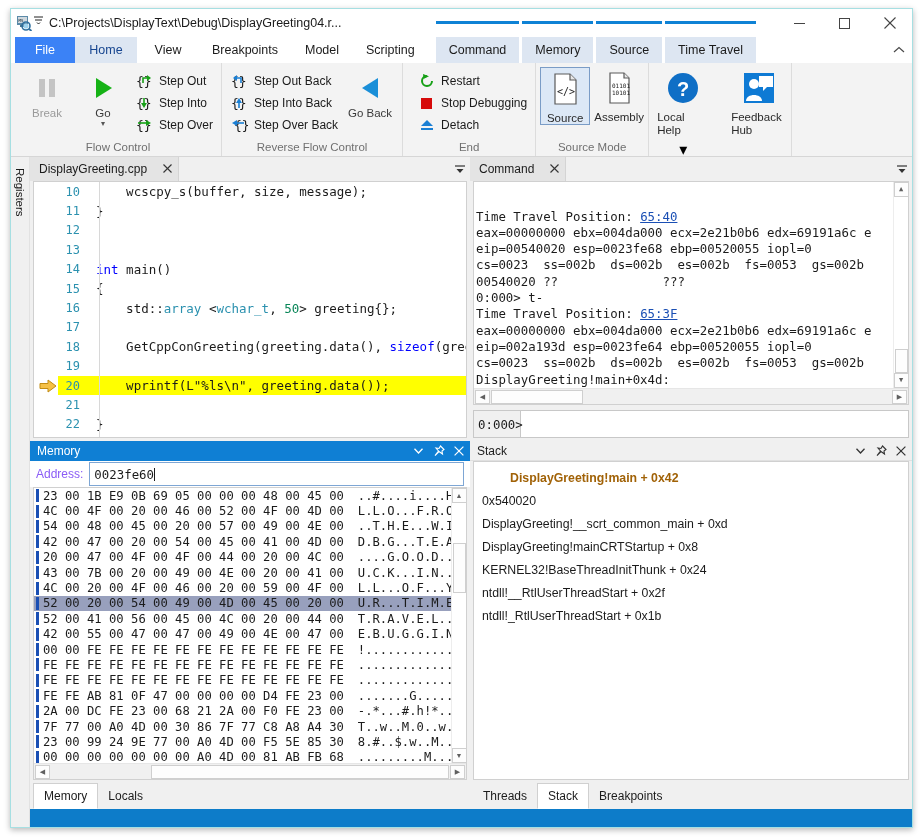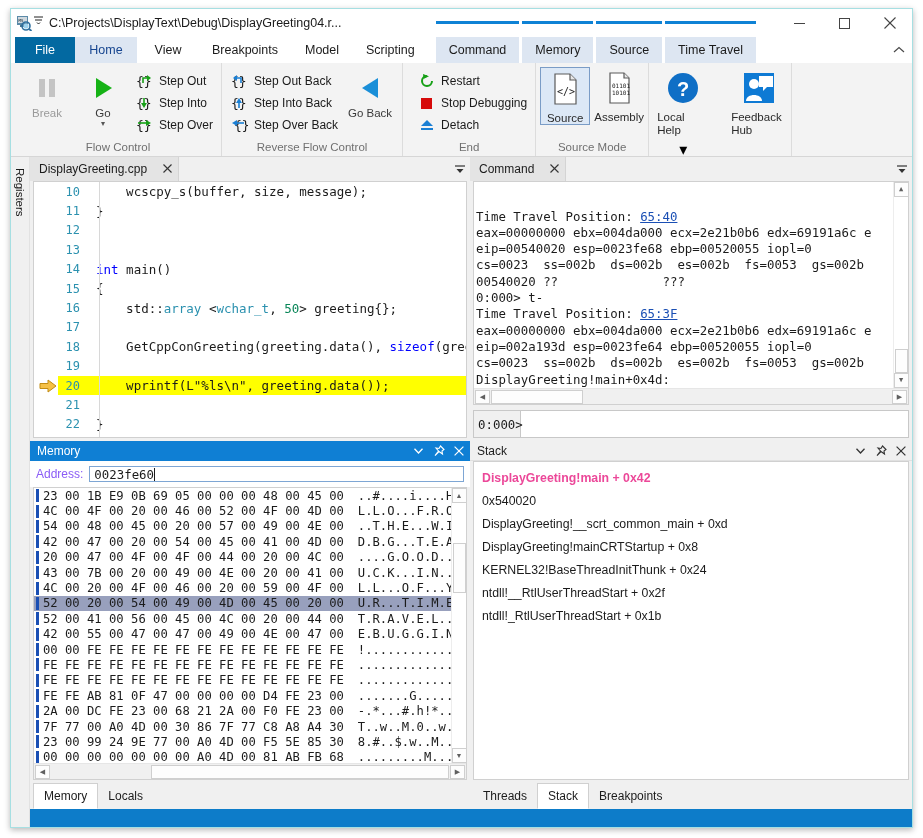--- a/index.html
+++ b/index.html
@@ -57,21 +57,21 @@
     background: #ffffff; position: relative;
   }
   .rtab {
     min-width: 62px; padding: 0 13px;
     display: flex; align-items: center; justify-content: center;
     font-size: 12.5px; color: #1b1b1b;
     background: #ffffff; position: relative;
     white-space: nowrap;
   }
   .rtab.file {
-    background: #0369a1; color: #ffffff; min-width: 60px;
+    background: #3b82f6; color: #ffffff; min-width: 60px;
     margin-left: 4px;
   }
   .rtab.active { background: #dde6f2; color: #16458f; }
   .rtab.grp { background: #dde6f2; }
   .rtab.grp::before {
     content: ""; position: absolute; left: 0; right: 0; top: -16px;
     height: 3px; background: #0e82d5;
   }
   .rtab.grp.tt::before { right: 0px; }
   .rtab-sep { width: 3px; background:#ffffff; }
@@ -241,21 +241,21 @@
   }
   .cmdinput .field { flex: 1; }
 
   
   .memaddr {
     height: 26px; flex: 0 0 26px; display: flex; align-items: center;
     padding: 0 6px; gap: 6px; background: #ffffff;
   }
   .memaddr .lab { font-size: 12px; color: #8b5cf6; }
   .memaddr .inp {
-    flex: 1; height: 16px; border: 1px solid #7ea6d4; background: #ffffff;
+    flex: 1; height: 24px; border: 1px solid #7ea6d4; background: #ffffff;
     font-family: "DejaVu Sans Mono", monospace; font-size: 12.4px;
     display: flex; align-items: center; padding-left: 4px; color:#1b1b1b;
   }
   .memaddr .caret { width:1px; height:13px; background:#1b1b1b; margin-left:0px; }
   .memgrid {
     flex: 1; min-height: 0; background: #ffffff; position: relative;
     overflow: hidden;
     text-align: center;
   }
   .memrow {
@@ -275,21 +275,21 @@
   }
   .memtab {
     display: flex; align-items: center; padding: 0 10px;
     font-size: 12px; color: #1b1b1b;
   }
   .memtab.active { background: #ffffff; border:1px solid #d0d0d0; border-bottom-color:#ffffff;}
 
   
   .stacklist { flex: 1; min-height: 0; padding: 4px 0 0 8px; background:#ffffff; overflow:hidden;}
   .stackrow { height: 23px; display: flex; align-items: center; font-size: 12.3px; color: #1b1b1b; }
-  .stackrow.cur { color: #ec4899; font-weight: bold; }
+  .stackrow.cur { color: #a16207; font-weight: bold; margin-left: 28px; }
   .bottomtabs {
     height: 26px; flex: 0 0 26px; display: flex; align-items: stretch;
     background: #f0f0f0; padding-left: 3px;
   }
   .bottomtab { display:flex; align-items:center; padding: 0 10px; font-size:12px; color:#1b1b1b;}
   .bottomtab.active { background:#ffffff; border:1px solid #d0d0d0; border-bottom-color:#ffffff;}
 
   .statusbar { height: 18px; flex: 0 0 18px; background: #0d7cc9; }
 </style>
 </head>

